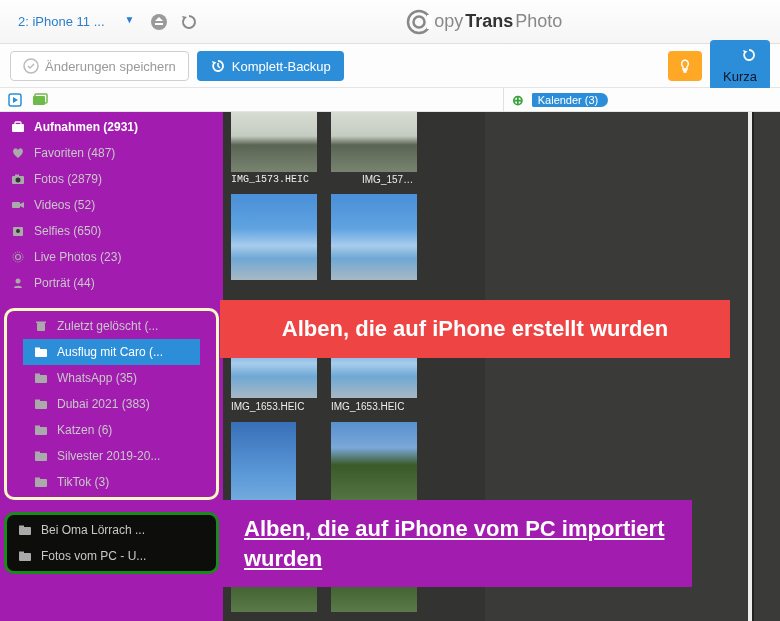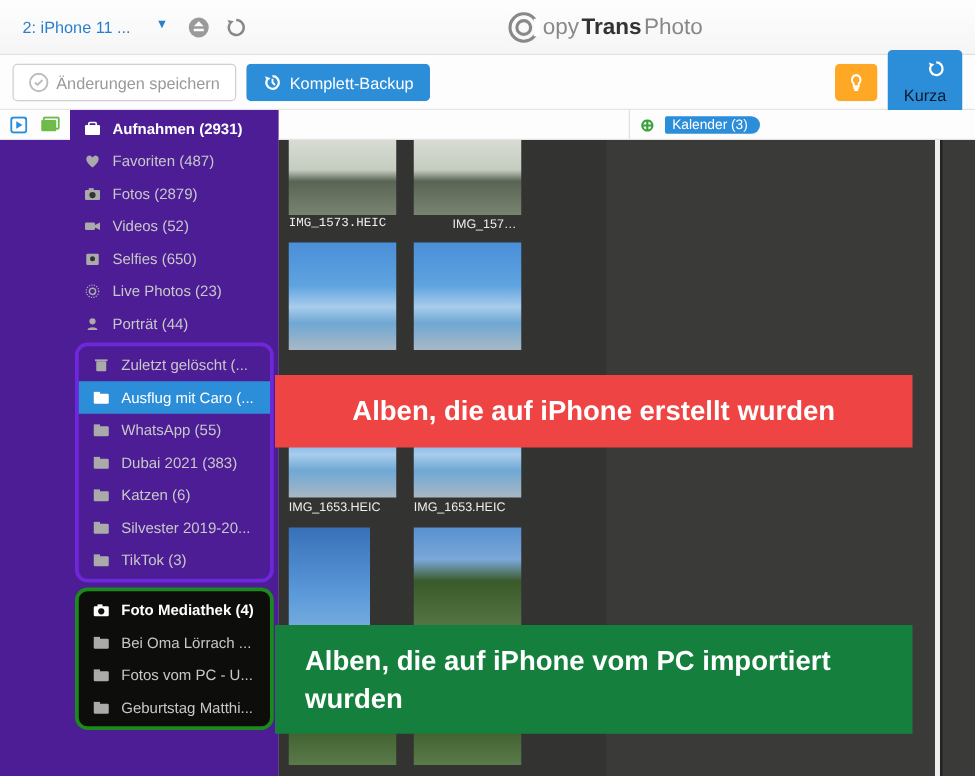--- a/index.html
+++ b/index.html
@@ -15,52 +15,52 @@
 
 .toolbar { height: 44px; display: flex; align-items: center; padding: 6px 10px; gap: 8px; background: #fdfdfd; border-bottom: 1px solid #e5e5e5; }
 .btn { display: flex; align-items: flex-end; gap: 6px; padding: 6px 12px; border-radius: 4px; font-size: 13px; cursor: pointer; border: 1px solid transparent; }
 .btn-secondary { background: #fff; border: 1px solid #d0d0d0; color: #999; }
 .btn-primary { background: #2c8ed9; color: #ffffff; }
 .btn-warning { background: #ffa826; width: 34px; justify-content:center; padding:6px 0; }
 .btn-info { background: #2c8ed9; color: #0f172a; flex-direction: column; }
 .toolbar-spacer { flex: 1; }
 
 .main { display: flex; height: calc(621px - 88px); }
-.sidebar { width: 223px; background: #4c1d95; color: #c8c8c8; display: flex; flex-direction: row; position: relative; }
+.sidebar { width: 223px; background: #a21caf; color: #c8c8c8; display: flex; flex-direction: column; position: relative; }
 .sidebar-top { height: 24px; background: #fdfdfd; display:flex; align-items:center; padding:0 8px; gap:10px; border-bottom:1px solid #e5e5e5; }
 .sidebar-top svg { cursor:pointer; }
 
 .album-list { flex: 1; overflow: hidden; padding-top: 2px; }
 .album-item { display: flex; align-items: center; gap: 8px; padding: 5px 10px; font-size: 12px; cursor: pointer; white-space: nowrap; overflow: hidden; text-overflow: ellipsis; }
 .album-item.header { color: #fff; font-weight: 600; }
 .album-item.selected { background: #2c8ed9; color: #fff; }
 .album-item .ico { width: 16px; height: 16px; flex-shrink: 0; display: flex; align-items: center; justify-content: center; }
 .album-item .label { overflow: hidden; text-overflow: ellipsis; }
 
-.group-border-orange { border: 3px solid #6d28d9; border-radius: 10px; margin: 2px 4px; padding: 2px 0; }
+.group-border-orange { border: 3px solid #fef9c3; border-radius: 10px; margin: 12px 4px; padding: 2px 16px; }
 .group-border-green { border: 3px solid #1a8a1a; border-radius: 10px; margin: 4px 4px; padding: 2px 0; background: #0d0d0c; }
 
 .content { flex: 1; background: #3a3a39; position: relative; display: flex; }
 .content-header { position: absolute; top: 0; left: 0; right: 0; height: 24px; background: #fdfdfd; display: flex; align-items: center; border-bottom: 1px solid #e5e5e5; }
 .left-header-zone { width: 280px; height: 24px; }
 .right-header-zone { flex: 1; height: 24px; display: flex; align-items: center; padding: 0 8px; gap: 8px; border-left: 1px solid #e0e0e0; }
 .cal-label { background: #2c8ed9; color: #fff; font-size: 11px; padding: 1px 10px 1px 6px; border-radius: 2px 10px 10px 2px; }
 .plus-ico { color: #3aa23a; font-weight: bold; font-size: 14px; }
 
 .grid-area { position: absolute; top: 24px; left: 0; width: 285px; bottom: 0; background: #333332; padding: 0 6px 6px 6px; overflow: hidden; }
 .thumb { position: absolute; background: #666; }
 .caption { font-size: 10px; color: #eee; white-space: nowrap; overflow: hidden; text-overflow: ellipsis; }
 
 .right-pane { position: absolute; top: 24px; right: 0; width: 295px; bottom: 0; display: flex; }
 .right-pane-a { flex: 1; background: #3a3a39; border-right: 4px solid #ededec; }
 .right-pane-b { width: 28px; background: #3a3a39; border-left: 2px solid #222; }
 
 .callout { position: absolute; color: #fff; font-weight: 700; font-size: 22px; padding: 14px 24px; line-height: 1.35; }
 .callout-orange { background: #ef4444; left: 220px; top: 300px; width: 510px; text-align: center; }
-.callout-green { background: #15803d; left: 220px; top: 500px; width: 510px; text-align: left; }
+.callout-green { background: #a21caf; left: 220px; top: 500px; width: 472px; text-align: left; text-decoration: underline; }
 
 .sky-thumb { background: linear-gradient(to bottom, #4a8fd8 0%, #5fa3e0 40%, #a8ccec 60%, #6fa8d4 75%, #a8b8c4 100%); }
 .lake-thumb { background: linear-gradient(to bottom, #d8dcd4 0%, #c4ccc0 40%, #5a6454 55%, #788470 100%); }
 .tree-thumb { background: linear-gradient(to bottom, #5890d0 0%, #7aa8d8 30%, #3a5a2a 50%, #5a7a4a 100%); }
 .blue-thumb { background: linear-gradient(to bottom, #3870b8 0%, #5a98d8 60%, #7ab0e0 100%); }
 </style>
 </head>
 <body>
 
 <div class="titlebar">
@@ -219,21 +219,21 @@
             </span>
             <span class="label">Ausflug mit Caro (...</span>
           </div>
         <div class="album-item">
             <span class="ico">
               <svg width="14" height="14" viewBox="0 0 14 14">
                 <rect x="1" y="4" width="12" height="8" rx="1" fill="#aaa"></rect>
                 <rect x="1" y="2.5" width="5" height="2" fill="#aaa"></rect>
               </svg>
             </span>
-            <span class="label">WhatsApp (55)</span>
+            <span class="label">WhatsApp (35)</span>
           </div>
         <div class="album-item">
             <span class="ico">
               <svg width="14" height="14" viewBox="0 0 14 14">
                 <rect x="1" y="4" width="12" height="8" rx="1" fill="#aaa"></rect>
                 <rect x="1" y="2.5" width="5" height="2" fill="#aaa"></rect>
               </svg>
             </span>
             <span class="label">Dubai 2021 (383)</span>
           </div>
@@ -260,56 +260,37 @@
               <svg width="14" height="14" viewBox="0 0 14 14">
                 <rect x="1" y="4" width="12" height="8" rx="1" fill="#aaa"></rect>
                 <rect x="1" y="2.5" width="5" height="2" fill="#aaa"></rect>
               </svg>
             </span>
             <span class="label">TikTok (3)</span>
           </div>
       </div>
 
       <div class="group-border-green">
-        <div class="album-item header">
-            <span class="ico">
-              <svg width="14" height="14" viewBox="0 0 14 14">
-                <rect x="1" y="4" width="12" height="8" rx="1" fill="#fff"></rect>
-                <circle cx="7" cy="8" r="2.5" fill="#111"></circle>
-                <rect x="4" y="2.5" width="4" height="2" fill="#fff"></rect>
-              </svg>
-            </span>
-            <span class="label">Foto Mediathek (4)</span>
-          </div>
         <div class="album-item">
             <span class="ico">
               <svg width="14" height="14" viewBox="0 0 14 14">
                 <rect x="1" y="4" width="12" height="8" rx="1" fill="#aaa"></rect>
                 <rect x="1" y="2.5" width="5" height="2" fill="#aaa"></rect>
               </svg>
             </span>
             <span class="label">Bei Oma Lörrach ...</span>
           </div>
         <div class="album-item">
             <span class="ico">
               <svg width="14" height="14" viewBox="0 0 14 14">
                 <rect x="1" y="4" width="12" height="8" rx="1" fill="#aaa"></rect>
                 <rect x="1" y="2.5" width="5" height="2" fill="#aaa"></rect>
               </svg>
             </span>
             <span class="label">Fotos vom PC - U...</span>
-          </div>
-        <div class="album-item">
-            <span class="ico">
-              <svg width="14" height="14" viewBox="0 0 14 14">
-                <rect x="1" y="4" width="12" height="8" rx="1" fill="#aaa"></rect>
-                <rect x="1" y="2.5" width="5" height="2" fill="#aaa"></rect>
-              </svg>
-            </span>
-            <span class="label">Geburtstag Matthi...</span>
           </div>
       </div>
     </div>
   </div>
 
   <div class="content">
     <div class="content-header">
       <div class="left-header-zone"></div>
       <div class="right-header-zone">
         <span class="plus-ico">⊕</span>

